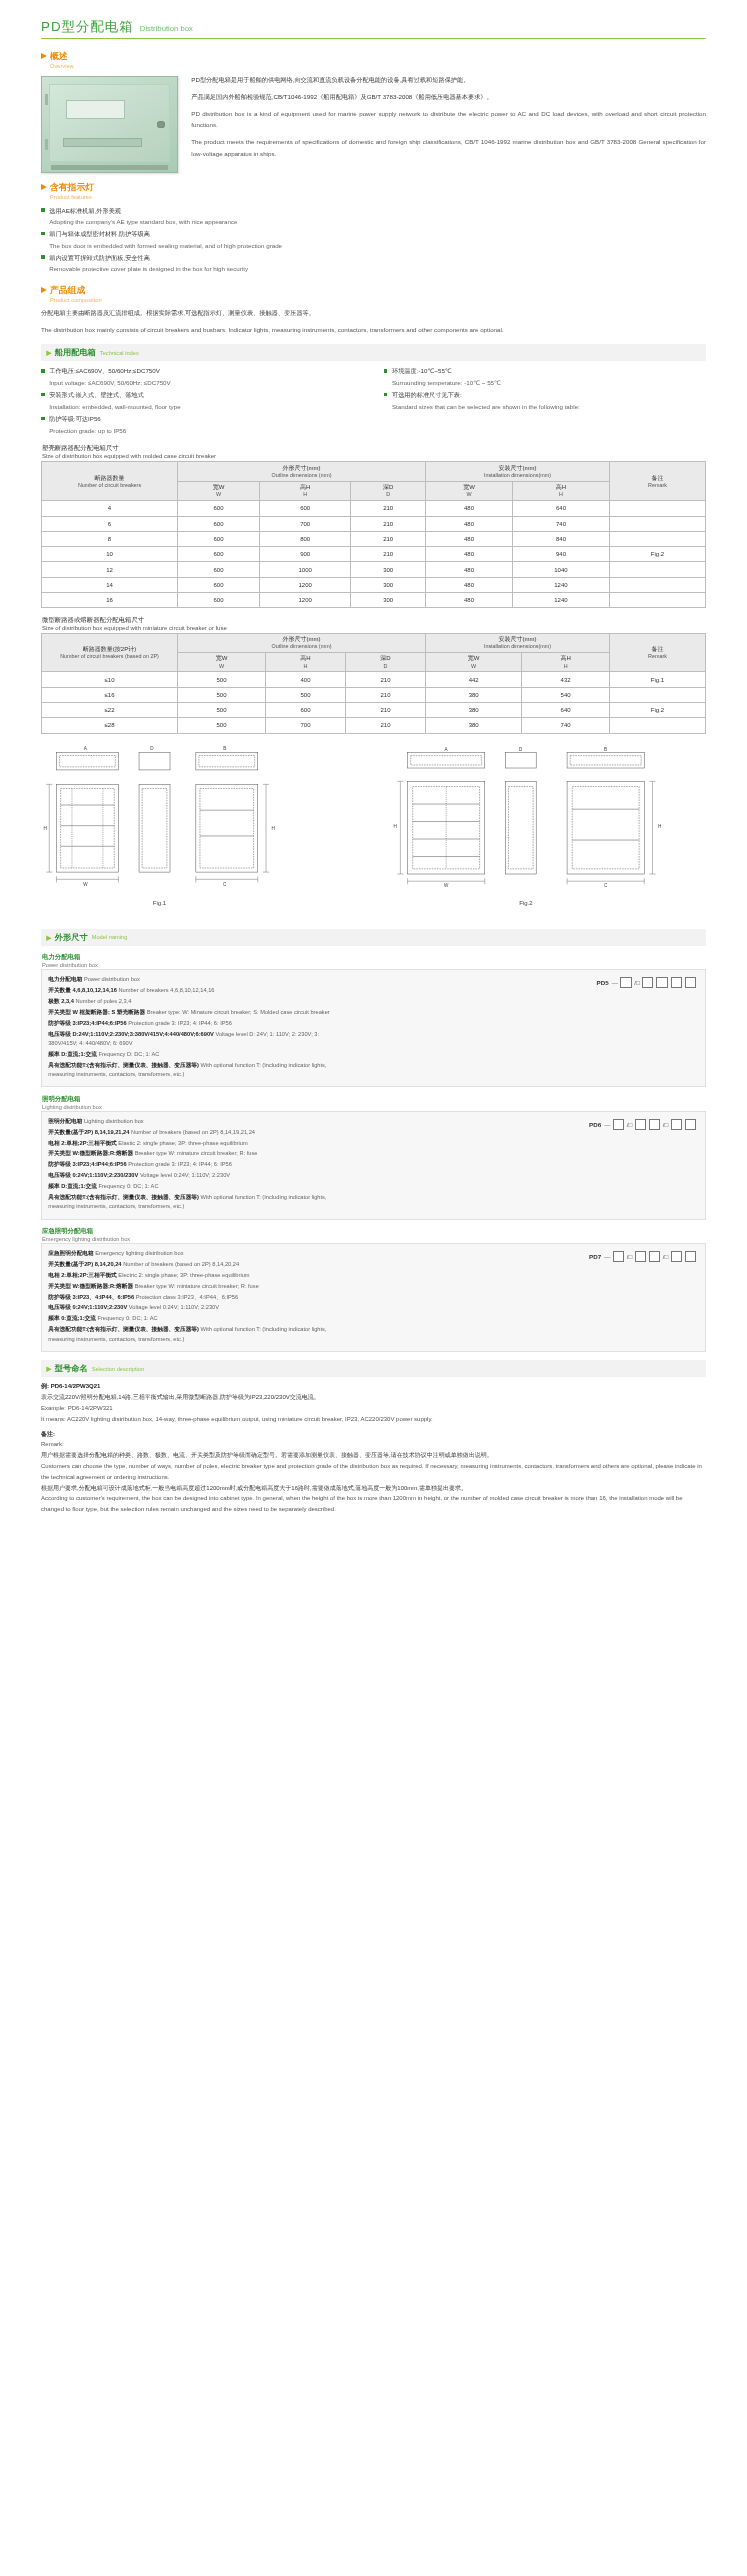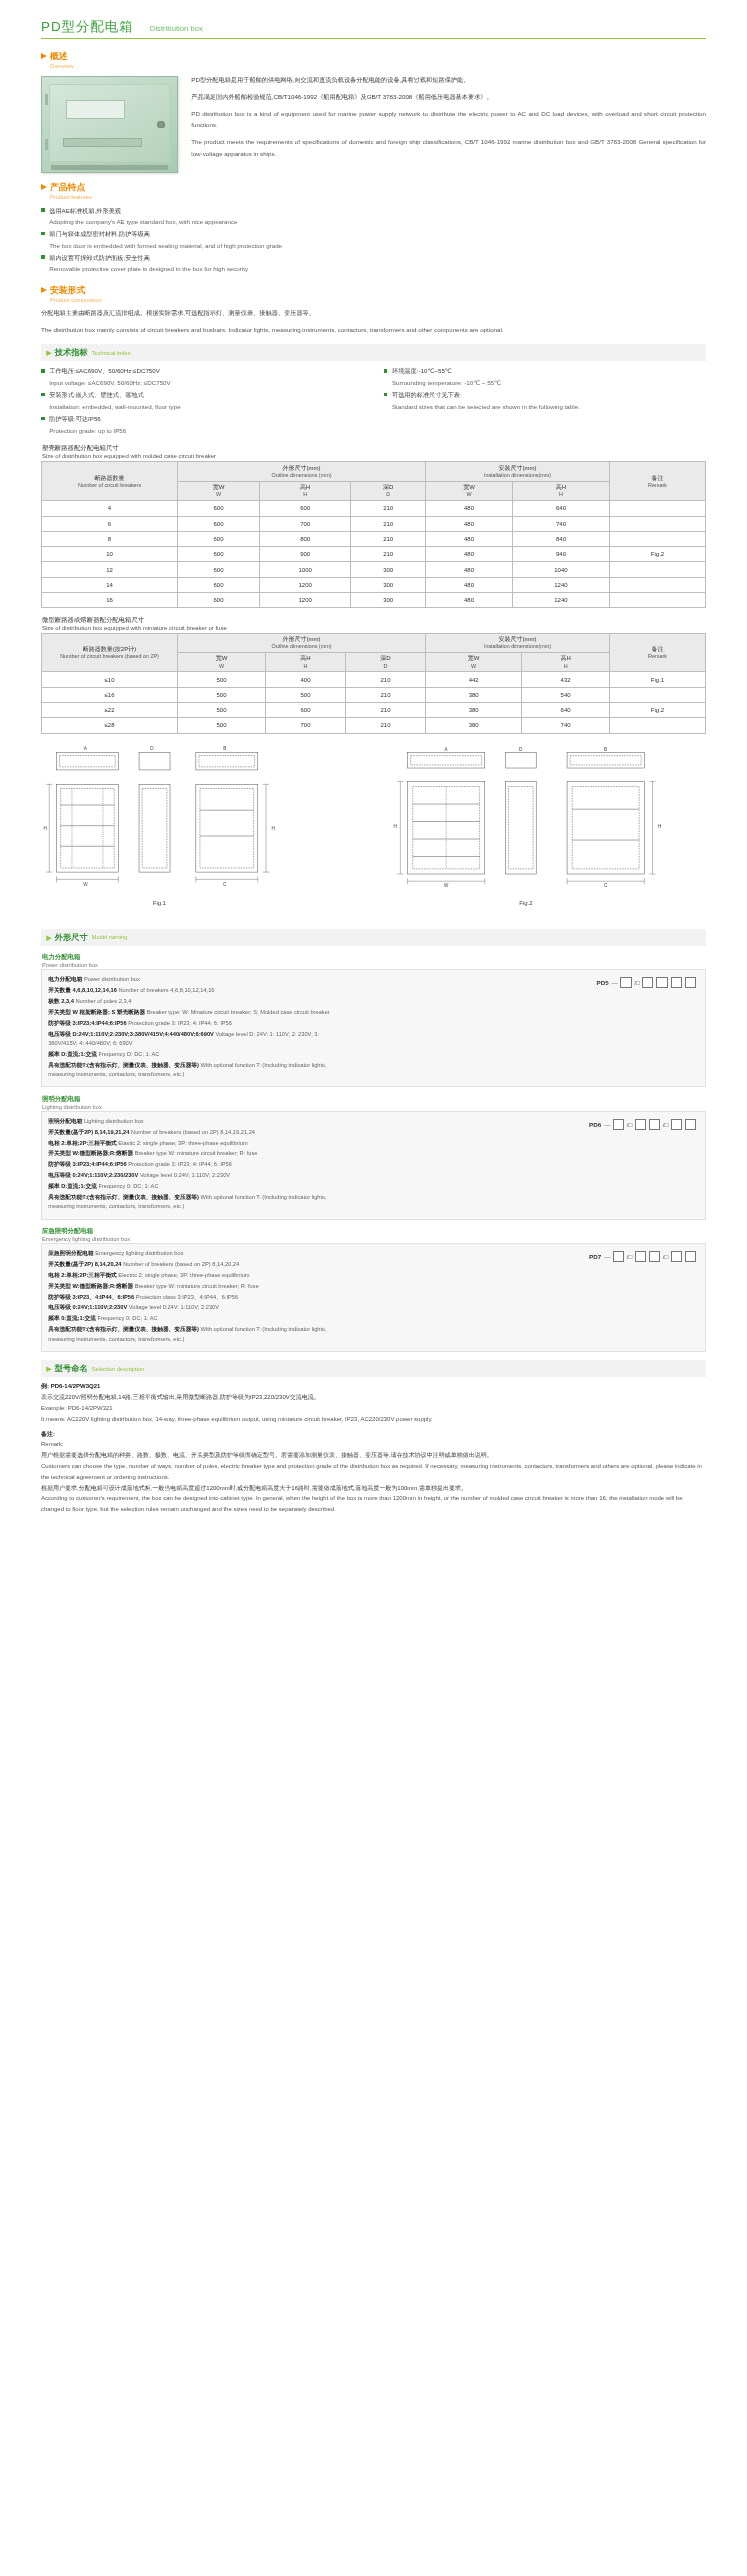--- a/index.html
+++ b/index.html
@@ -4,21 +4,21 @@
 <style>
   html,body{margin:0;padding:0;background:#ffffff;}
   body{font-family:"Liberation Sans","DejaVu Sans",sans-serif;color:#333;width:747px;}
   .page{width:747px;position:relative;padding:0;box-sizing:border-box;}
   .wrap{width:665px;margin:0 auto;position:relative;}
 
   
   .doc-title{padding-top:17.5px;padding-bottom:3.1px;}
   .doc-title .cn{font-size:13.4px;color:#3aa43a;font-weight:normal;letter-spacing:1px;display:inline-block;}
   .doc-title .pd{color:#3aa43a;}
-  .doc-title .en{font-size:7.7px;color:#6fbf6f;display:inline-block;margin-left:14px;}
+  .doc-title .en{font-size:7.7px;color:#6fbf6f;display:inline-block;margin-left:4px;}
   .title-rule{border-bottom:1px solid #8dc63f;width:100%;margin-top:2.1px;}
 
   
   .sec-head{display:flex;align-items:flex-start;margin:9.3px 0 4.1px 0;}
   .sec-head .arrow{color:#f08a00;font-size:7.7px;line-height:1;margin-right:3.1px;margin-top:1.5px;}
   .sec-head .txt .cn{font-size:8.8px;color:#f08a00;font-weight:bold;}
   .sec-head .txt .en{font-size:5.7px;color:#f7b05a;display:block;margin-top:0.5px;}
 
   .sec-band{background:#f2f2f2;padding:3.1px 5.2px;display:flex;align-items:center;margin:8.2px 0 4.1px 0;}
   .sec-band .arrow{color:#8dc63f;font-size:7.2px;margin-right:3.1px;}
@@ -126,43 +126,43 @@
       <p class="body">PD型分配电箱是用于船舶的供电网络,向交流和直流负载设备分配电能的设备,具有过载和短路保护能。</p>
       <p class="body">产品满足国内外船舶检验规范,CB/T1046-1992《船用配电箱》及GB/T 3783-2008《船用低压电器基本要求》。</p>
       <p class="body en">PD  distribution box is a kind of equipment used for marine power supply network to distribute the electric power to AC and DC load devices, with overload and short circuit protection functions.</p>
       <p class="body en">The product meets the requirements of specifications of domestic and foreign ship classifications, CB/T 1046-1992 marine distribution box and GB/T 3783-2008 General specification for low-voltage apparatus in ships.</p>
     </div>
   </div>
 
   <div class="sec-head">
     <span class="arrow">▶</span>
     <span class="txt">
-      <span class="cn">产品特点</span>
+      <span class="cn">含有指示灯</span>
       <span class="en">Product features</span>
     </span>
   </div>
   <ul class="sq">
     <li><span>选用AE标准机箱,外形美观</span><span class="en">Adopting the company's AE type standard box, with nice appearance</span></li>
     <li><span>箱门与箱体成型密封材料,防护等级高</span><span class="en">The box door is embedded with formed sealing material, and of high protection grade</span></li>
     <li><span>箱内设置可拆卸式防护面板,安全性高</span><span class="en">Removable protective cover plate is designed in the box for high security</span></li>
   </ul>
 
   <div class="sec-head">
     <span class="arrow">▶</span>
     <span class="txt">
-      <span class="cn">安装形式</span>
+      <span class="cn">产品组成</span>
       <span class="en">Product  composition</span>
     </span>
   </div>
   <p class="body">分配电箱主要由断路器及汇流排组成。根据实际需求,可选配指示灯、测量仪表、接触器、变压器等。</p>
   <p class="body en">The distribution box mainly consists of circuit breakers and busbars. Indicator lights, measuring instruments, contactors, transformers and other components are optional.</p>
 
   <div class="sec-band">
     <span class="arrow">▶</span>
-    <span class="cn">技术指标</span>
+    <span class="cn">船用配电箱</span>
     <span class="en">Technical index</span>
   </div>
 
   <div class="tech-grid">
     <div class="tech-col">
       <div class="item"><span>工作电压:≤AC690V、50/60Hz;≤DC750V</span><span class="en">Input voltage: ≤AC690V, 50/60Hz; ≤DC750V</span></div>
       <div class="item"><span>安装形式:嵌入式、壁挂式、落地式</span><span class="en">Installation: embedded, wall-mounted, floor type</span></div>
       <div class="item"><span>防护等级:可达IP56</span><span class="en">Protection grade: up to IP56</span></div>
     </div>
     <div class="tech-col">

